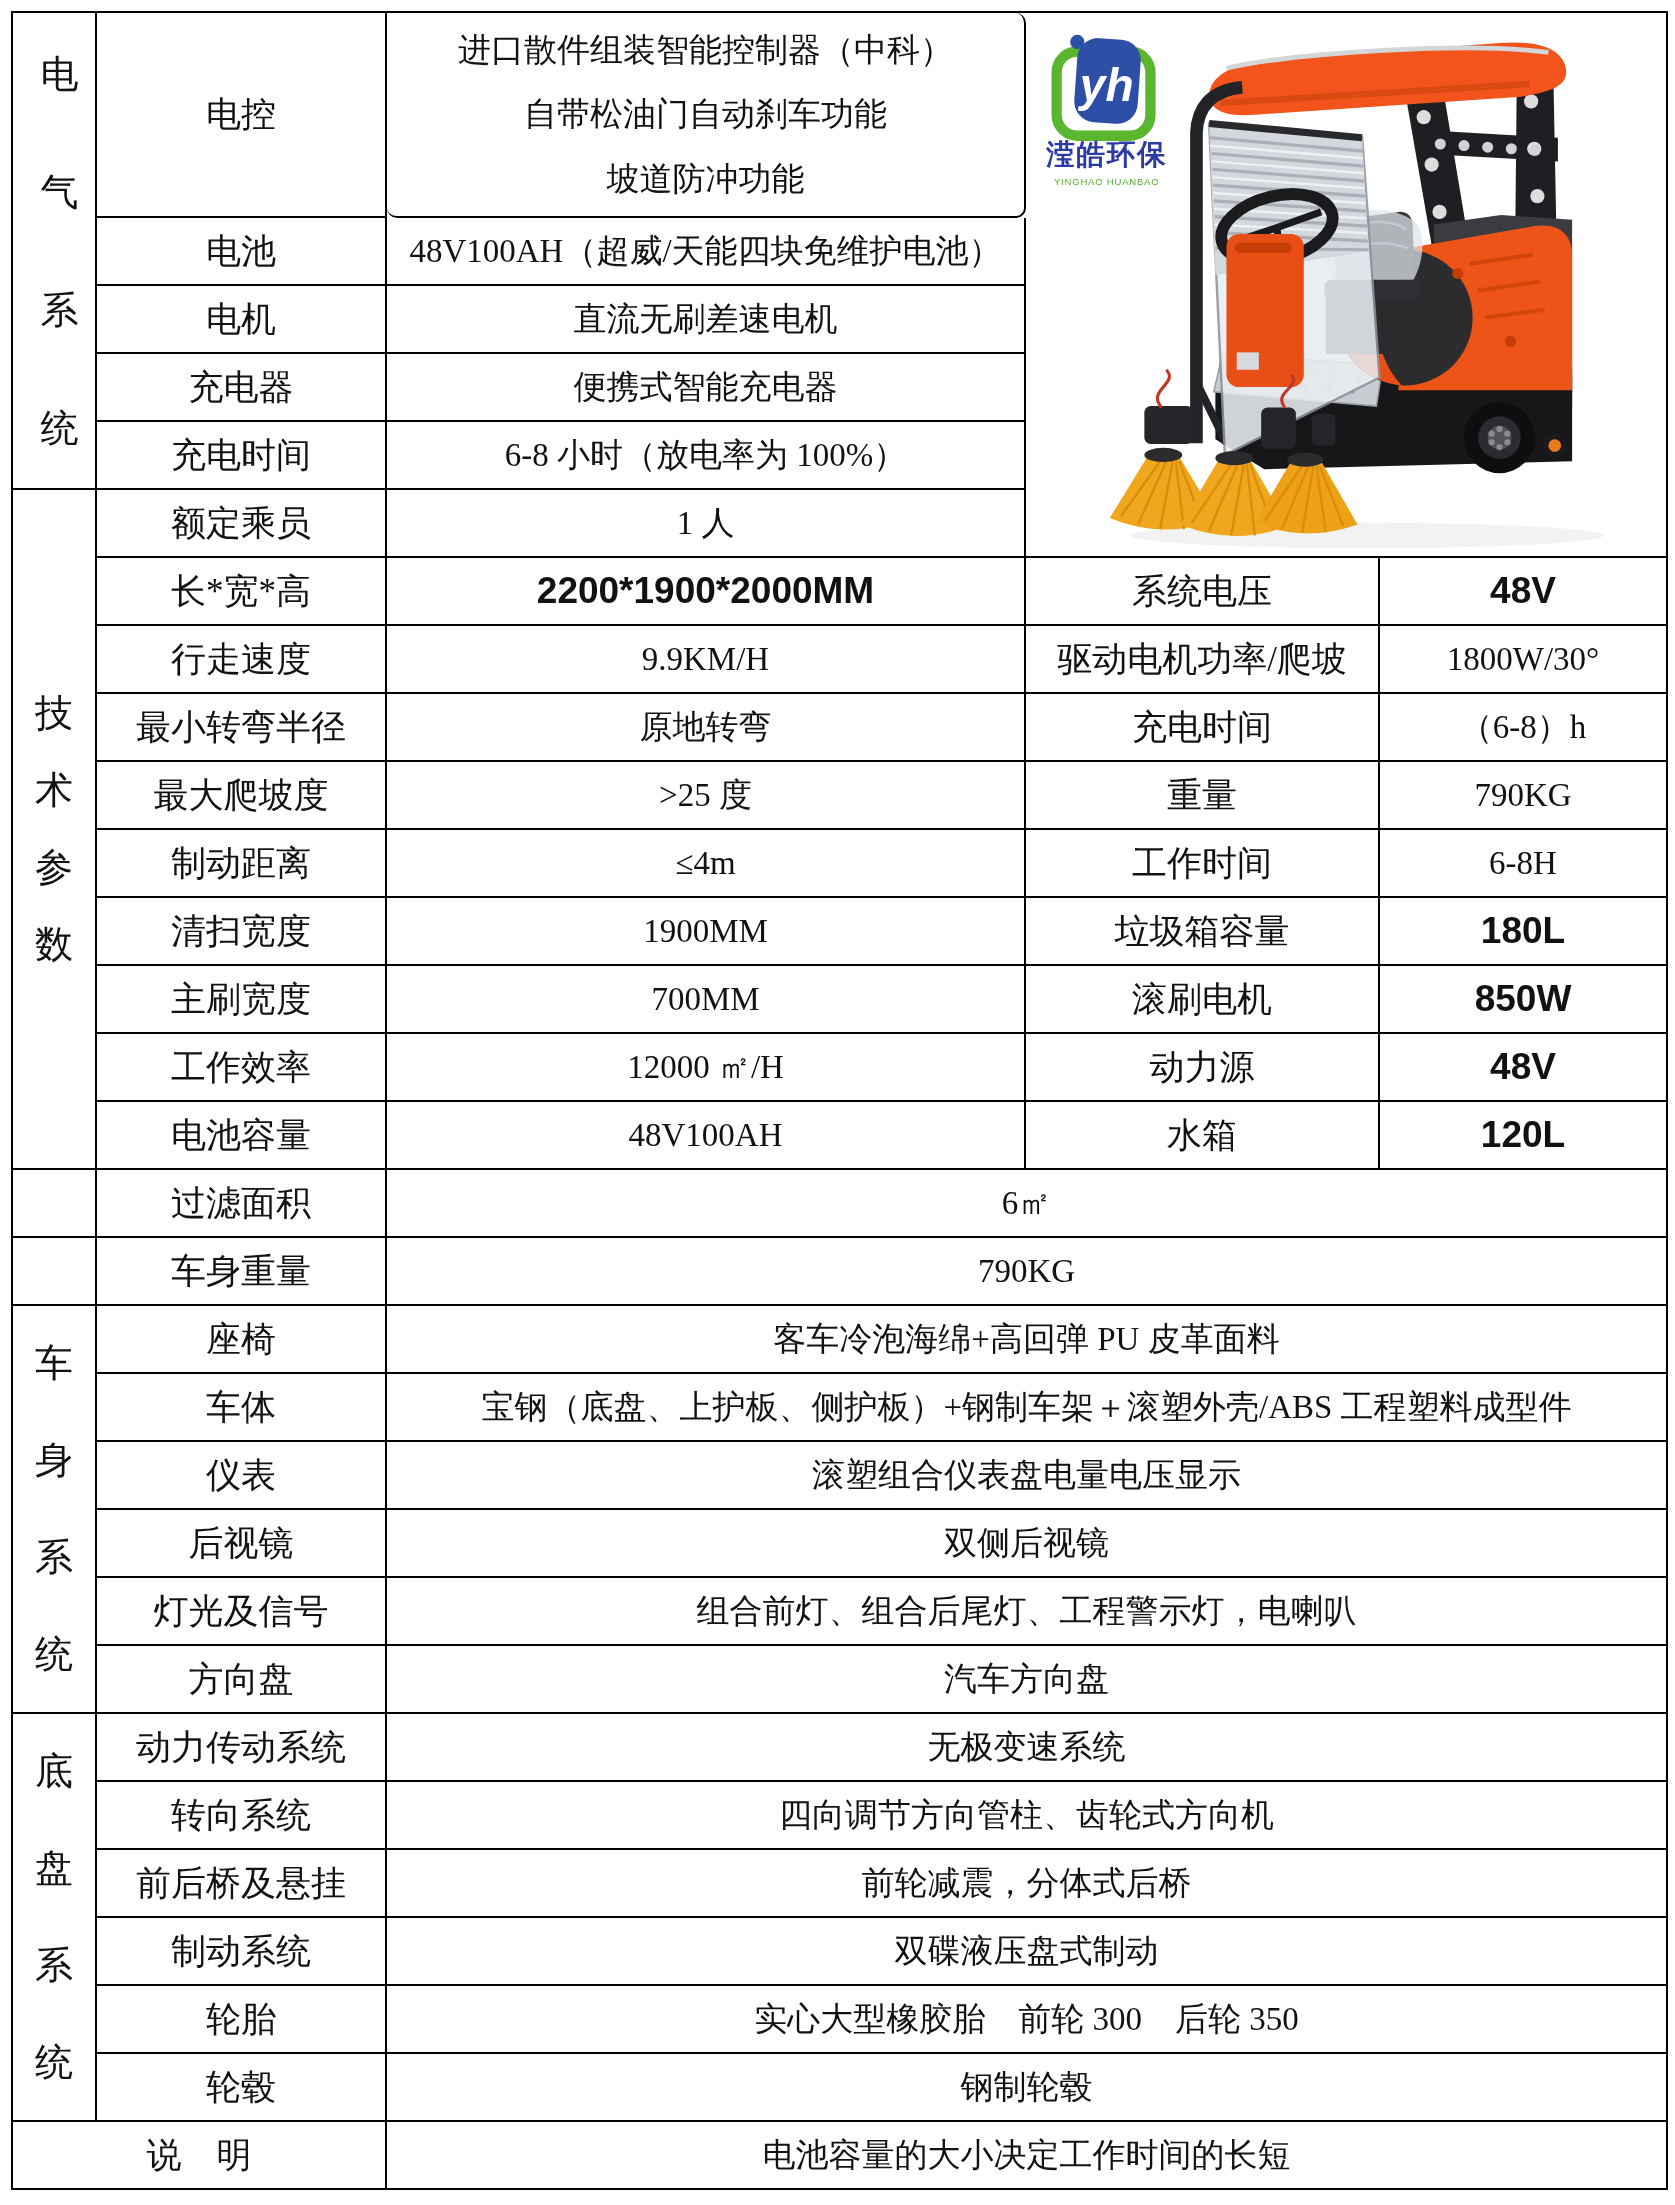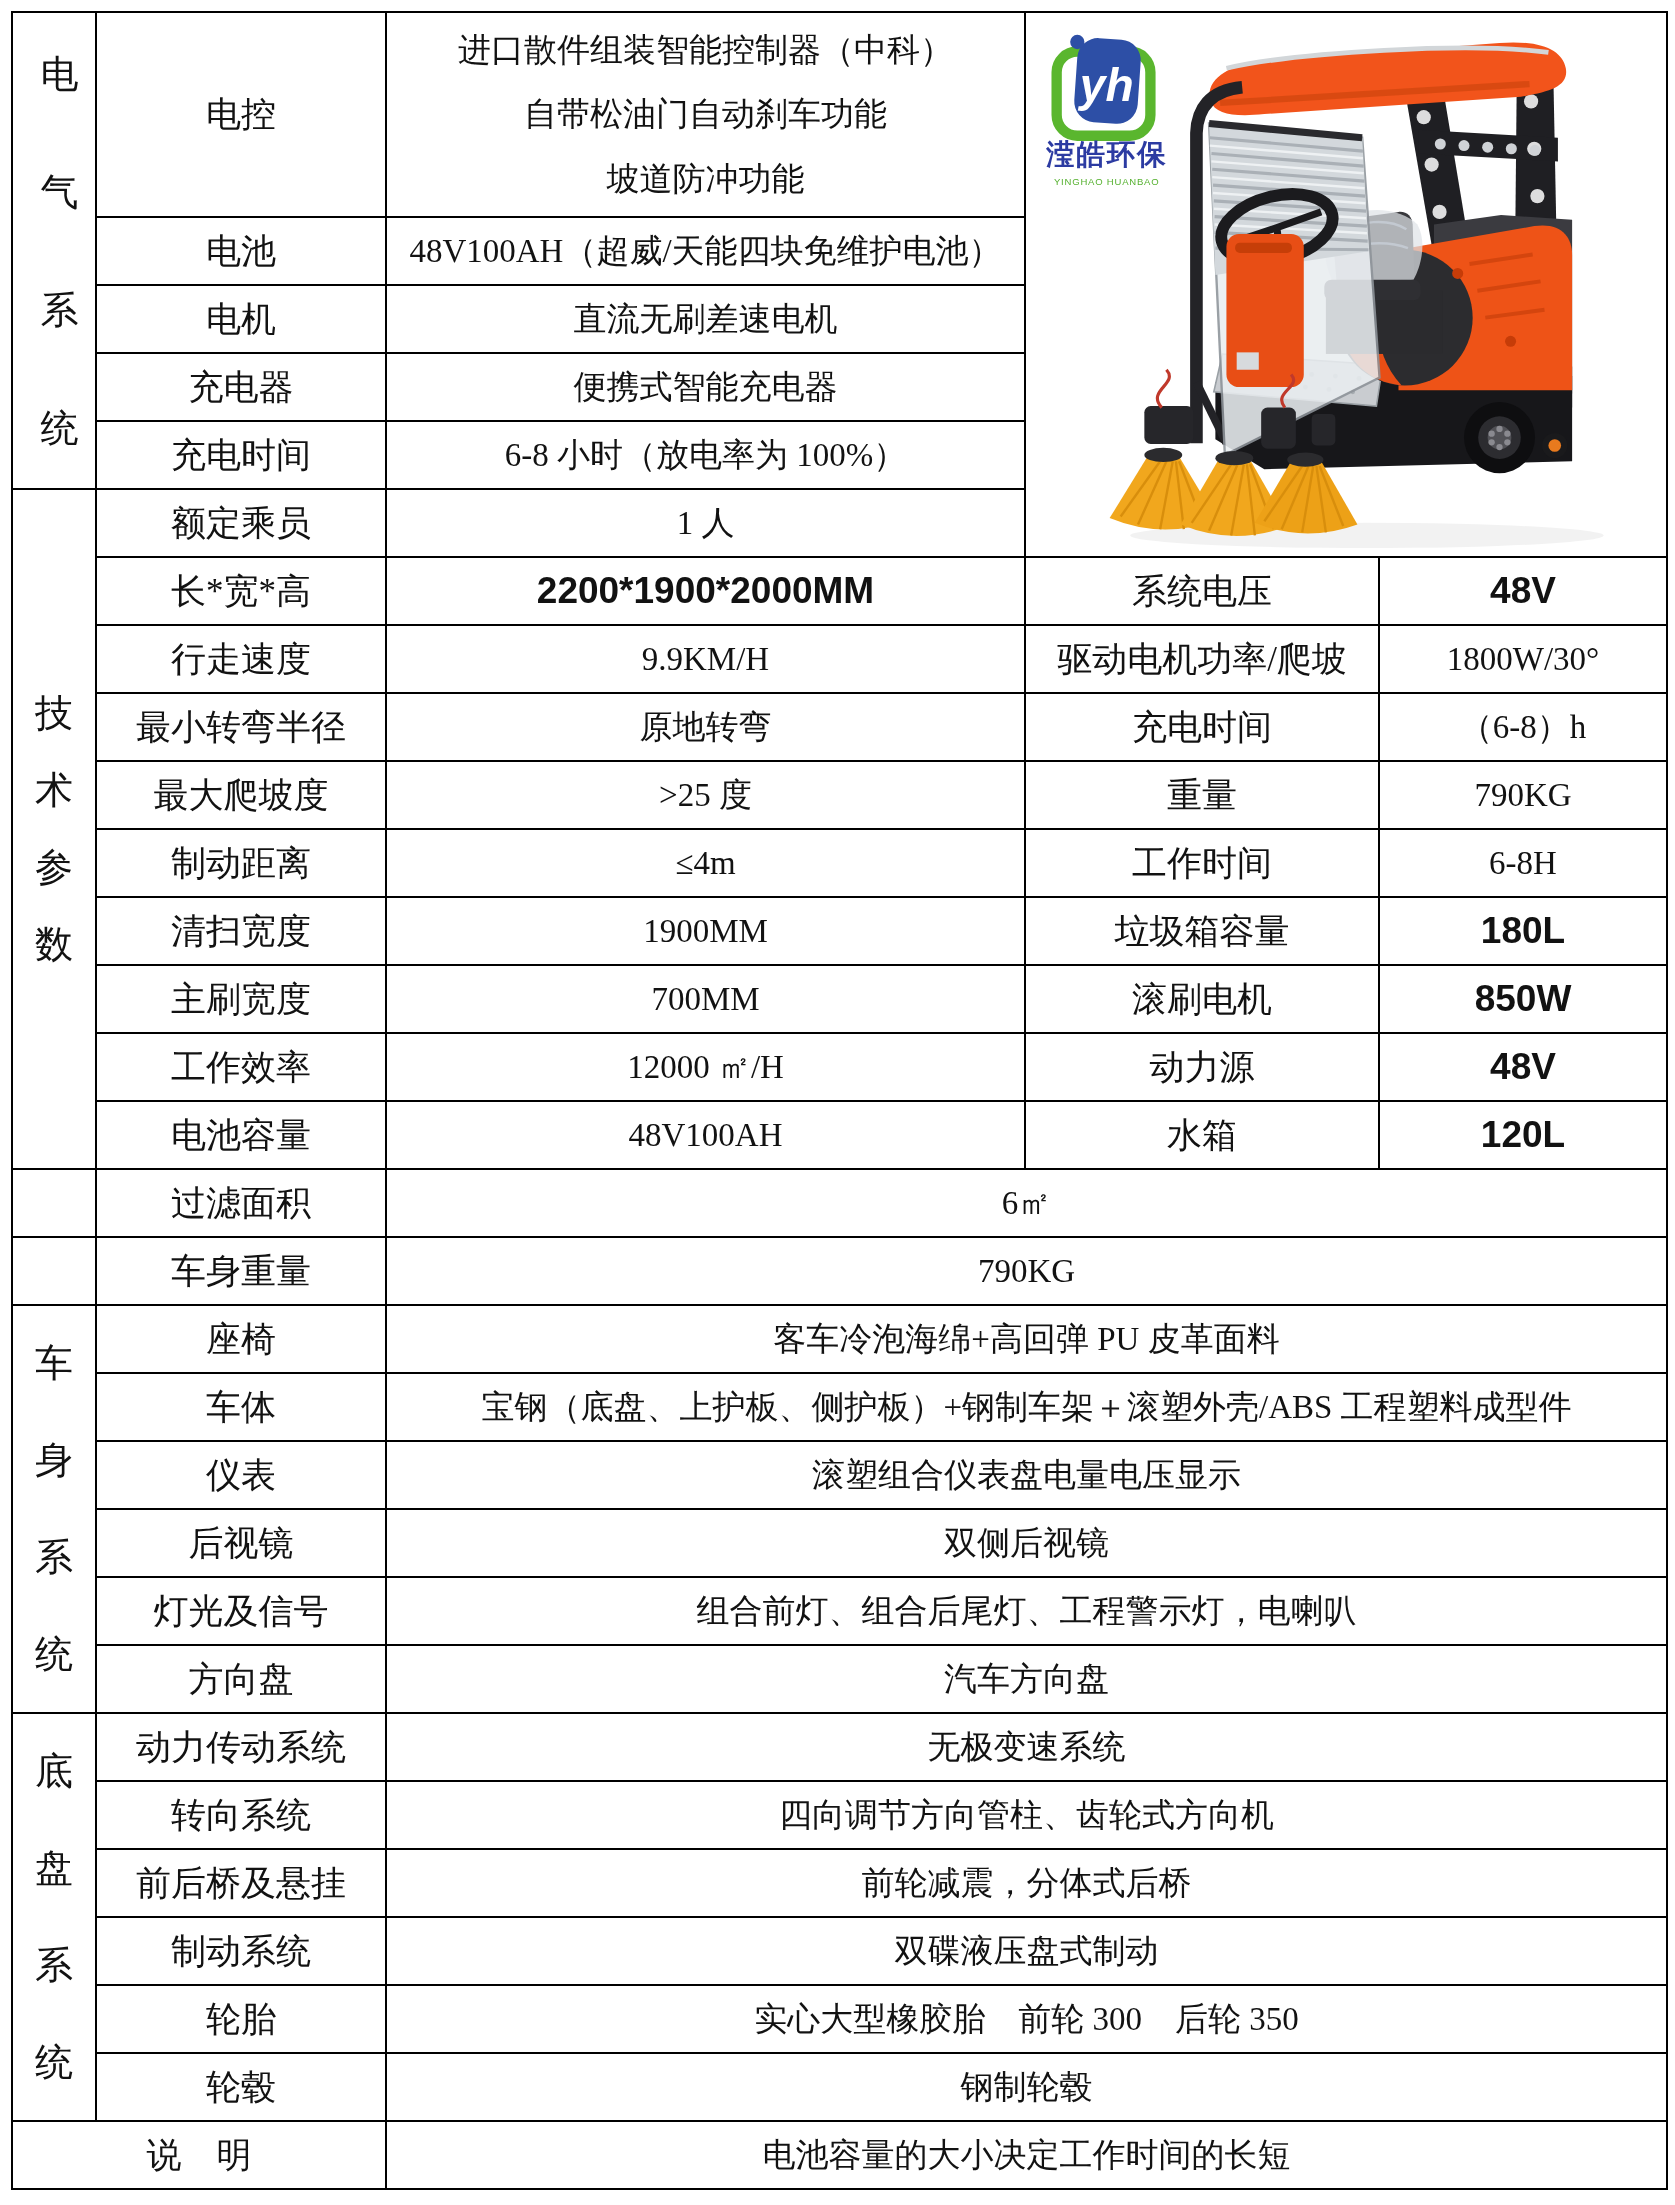--- a/index.html
+++ b/index.html
@@ -9,21 +9,21 @@
          display:grid;
          grid-template-columns:84px 290px 639px 354px 288px;
          grid-template-rows:205px repeat(29,68px);
          border-top:2.4px solid #000;border-left:2.4px solid #000;
          background:#fff;}
   .c{box-sizing:border-box;border-right:2.4px solid #000;border-bottom:2.4px solid #000;
      display:flex;align-items:center;justify-content:center;text-align:center;
      overflow:hidden;}
   .lb{font-size:35px;}
   .vl{font-size:33px;}
-  .ml{white-space:pre-line;line-height:1.95;}
+  .ml{white-space:pre-line;line-height:1.95;border-radius:10px;}
   .bv{font-family:"Liberation Sans","DejaVu Sans",sans-serif;font-weight:700;font-size:37px;}
   .st{font-size:38px;width:49px;word-break:break-all;text-align:center;}
   .st-elec{line-height:118px;text-align:right;}
   .st-tech{line-height:77px;}
   .st-body{line-height:97px;}
   .st-chassis{line-height:97px;}
   .photo-cell{position:relative;padding:0;}
   .photo-cell svg.machine{position:absolute;left:0;top:0;width:100%;height:100%;}
   .logo{position:absolute;left:9.6px;top:16px;width:143px;height:169px;}
 </style>

